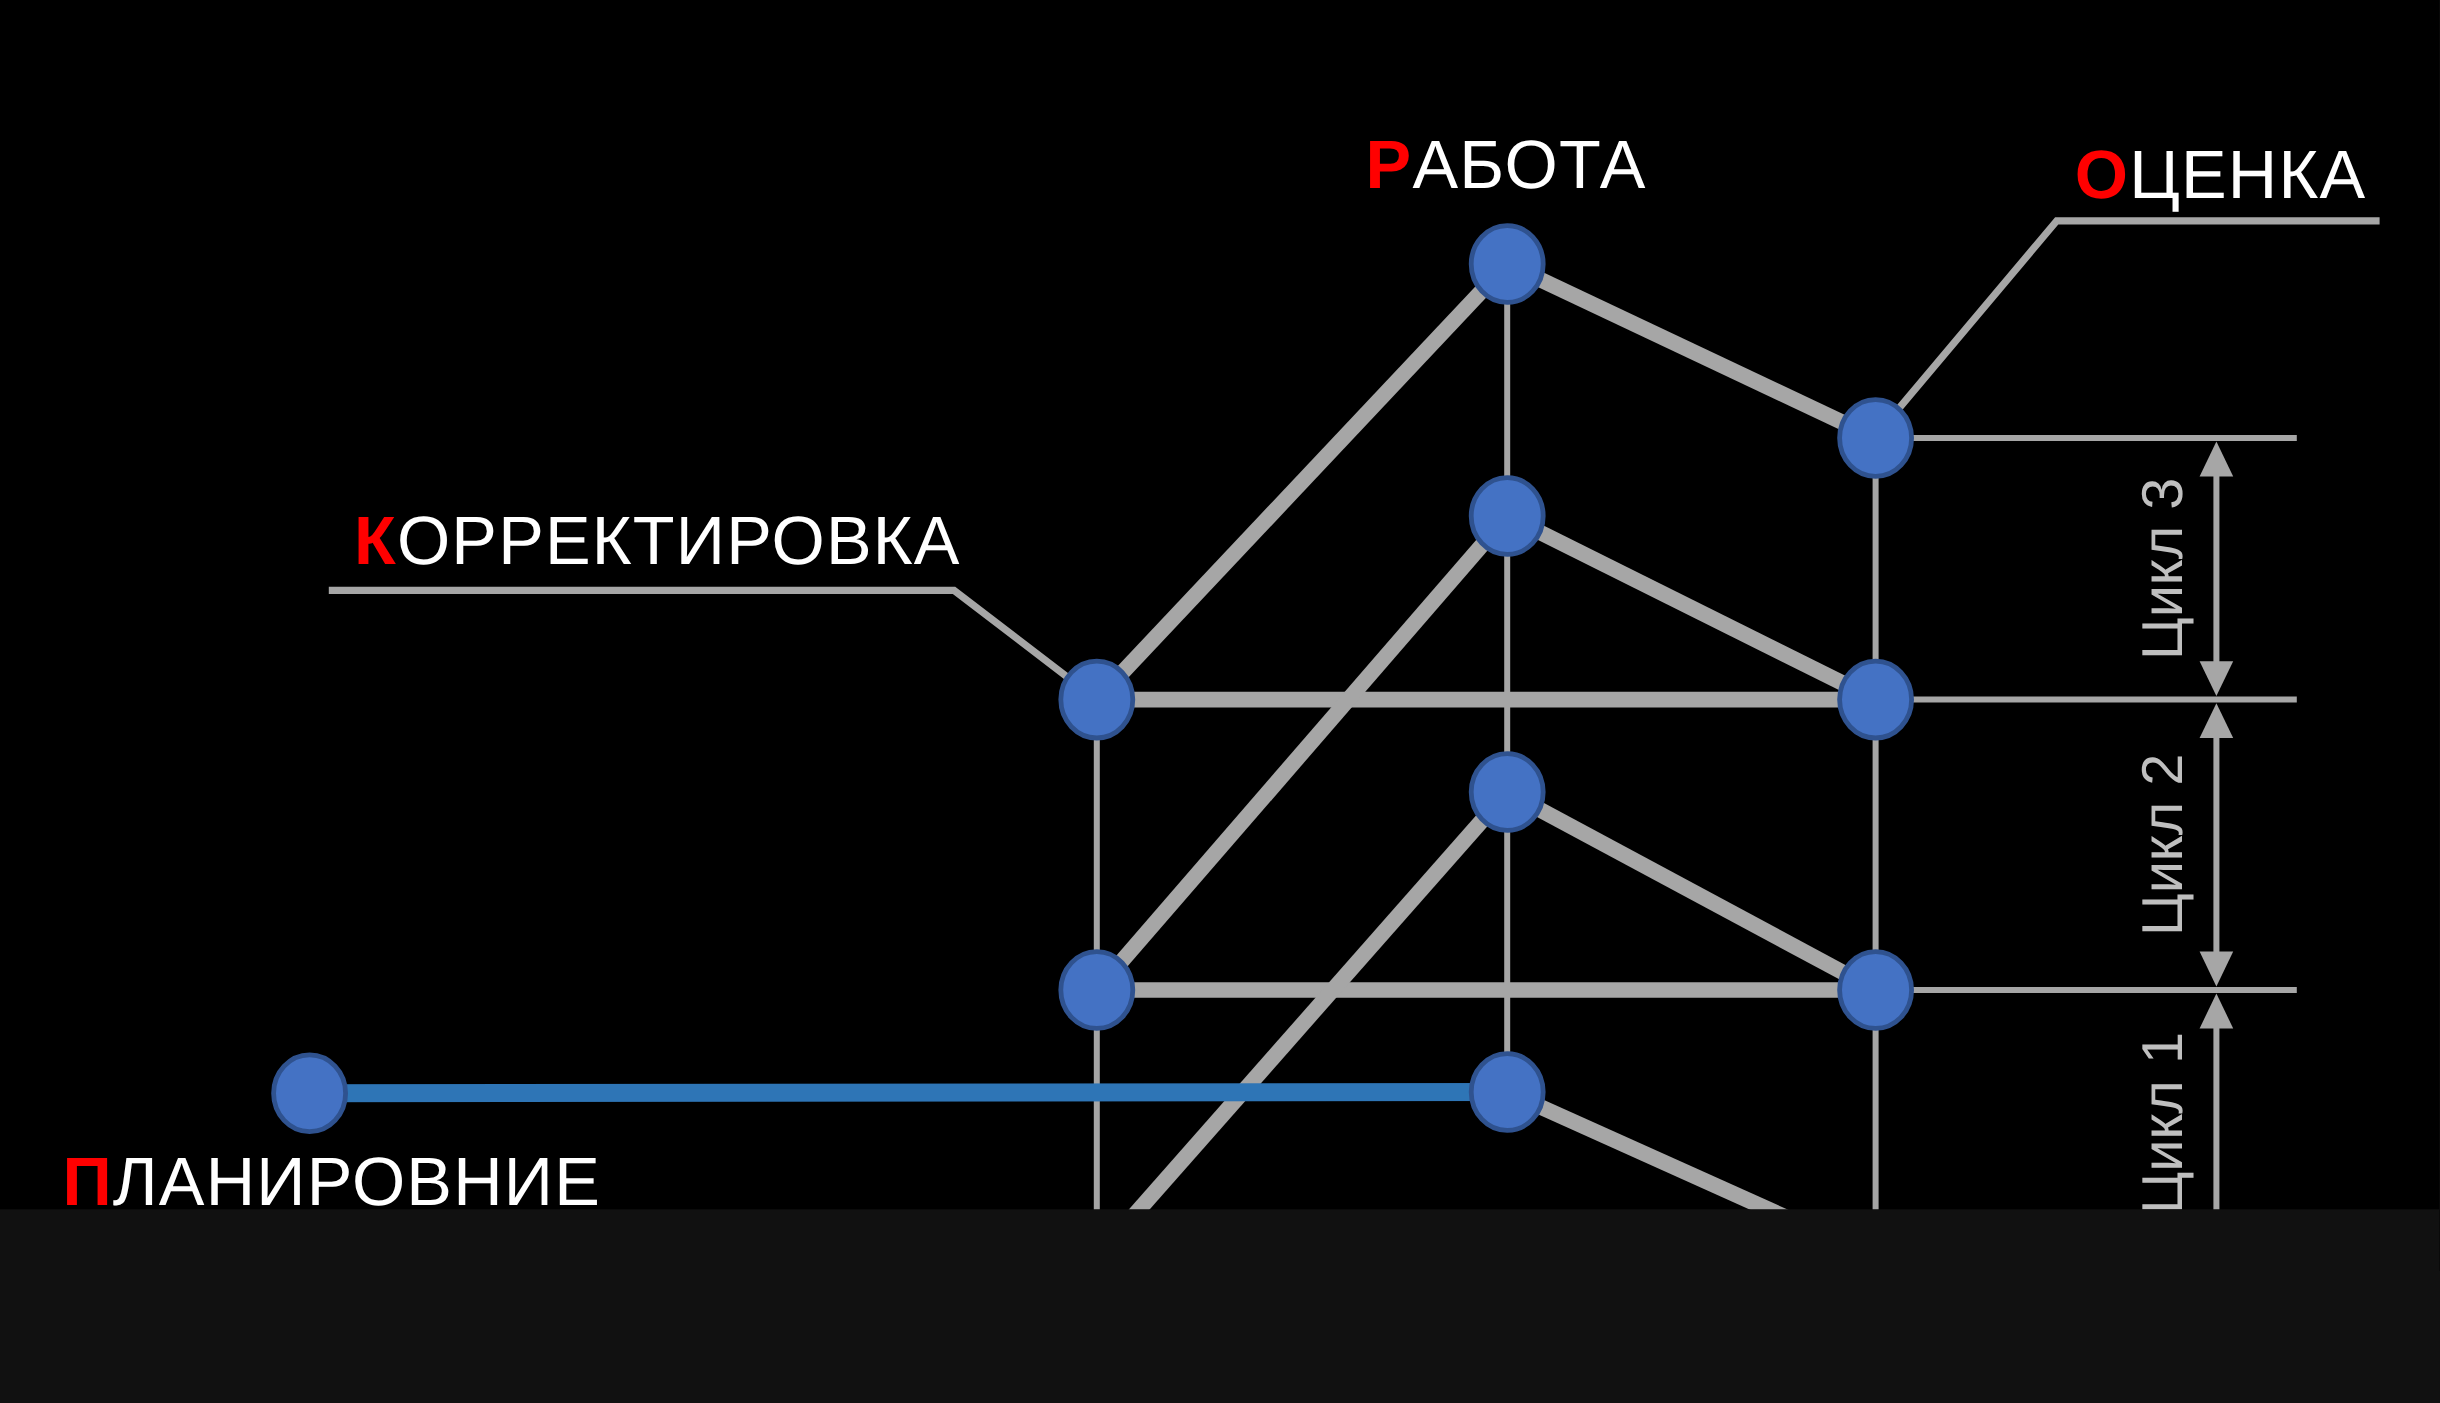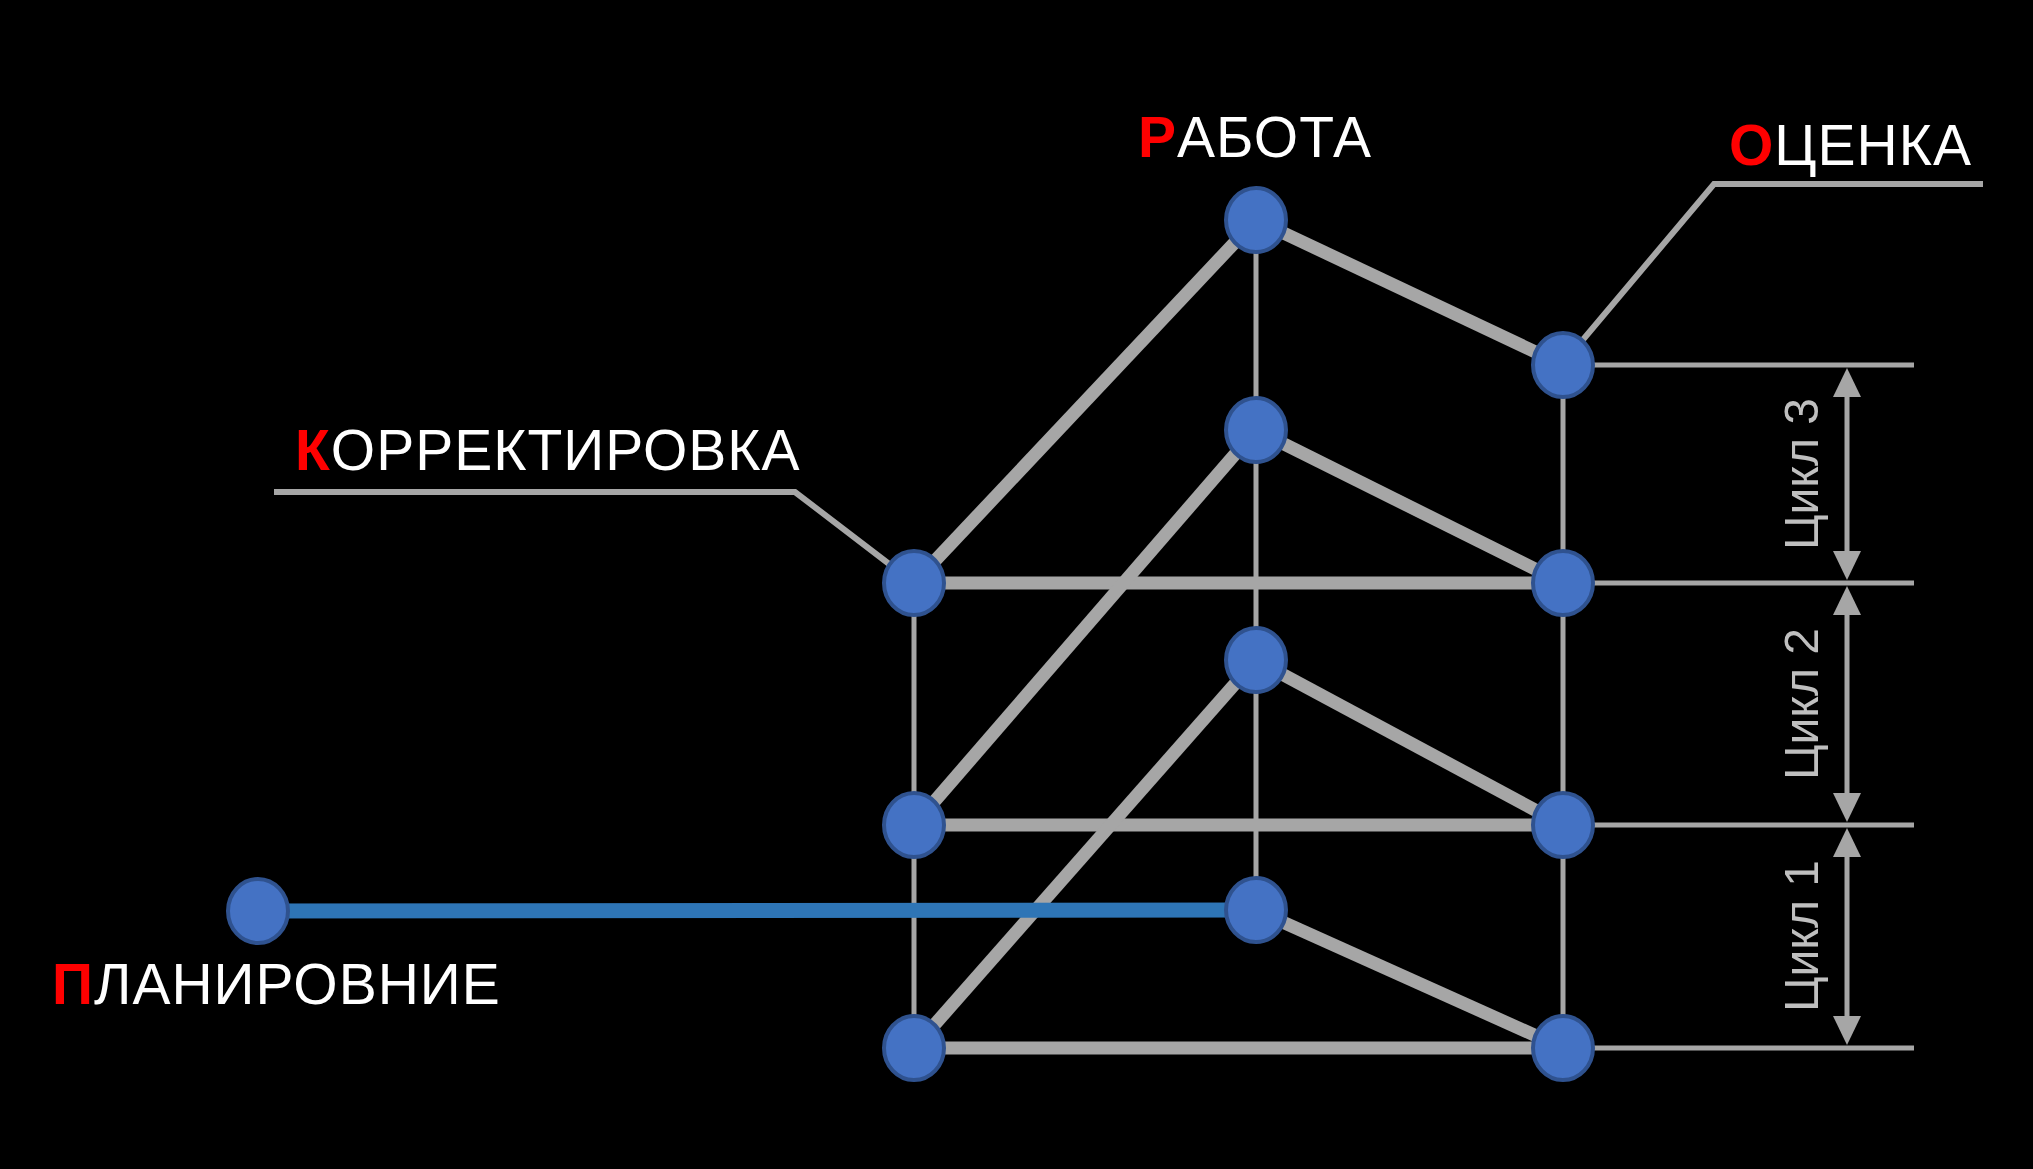--- a/index.html
+++ b/index.html
@@ -4,21 +4,21 @@
 <style>
   html, body {
     margin: 0;
     padding: 0;
     background: #111;
     font-family: "Liberation Sans", sans-serif;
   }
   .stage {
     position: relative;
     width: 2033px;
-    height: 1169px;
+    height: 1008px;
     background: var(--background, #000000);
     overflow: hidden;
     text-decoration: underline;
   }
   svg { display: block; }
   .node {
     fill: var(--node-fill, #4472C4);
     stroke: var(--node-stroke, #2F528F);
     stroke-width: 4;
   }

